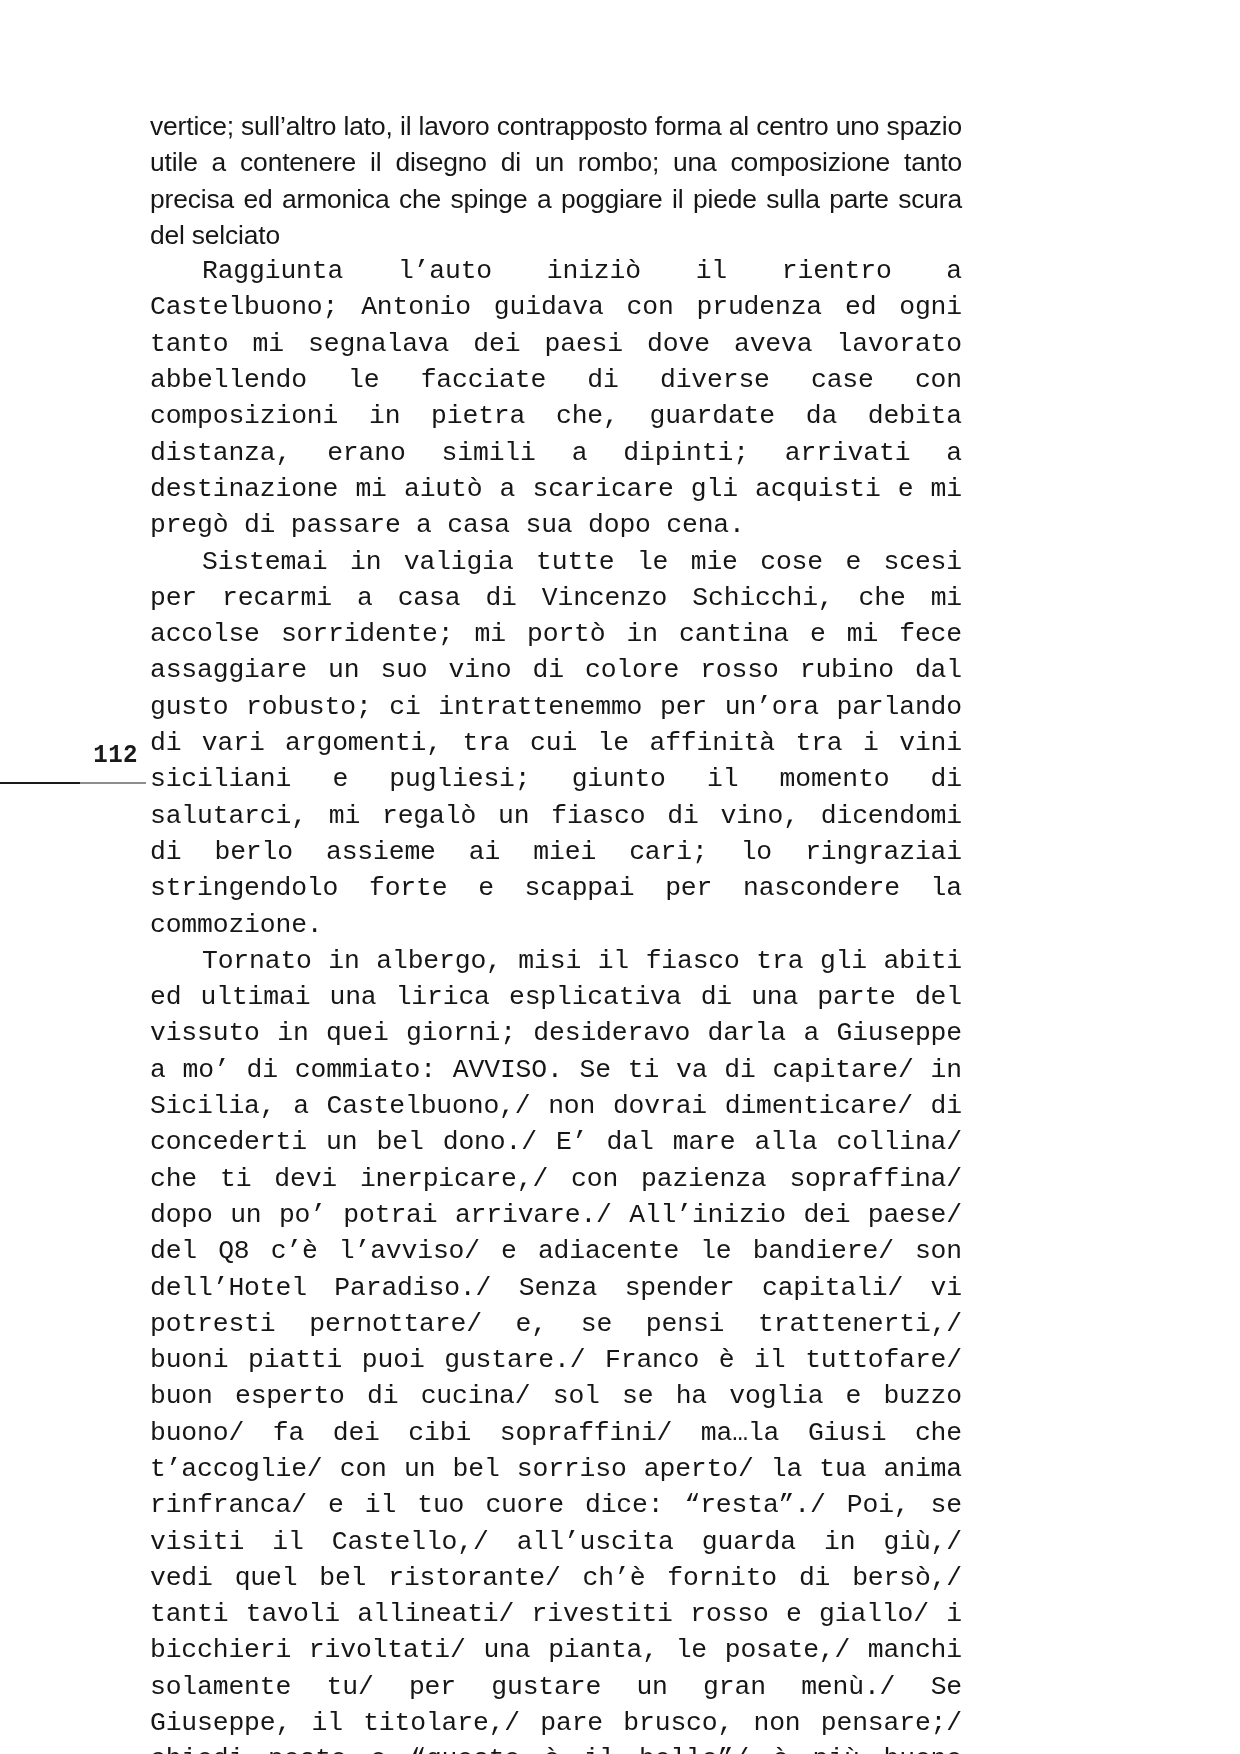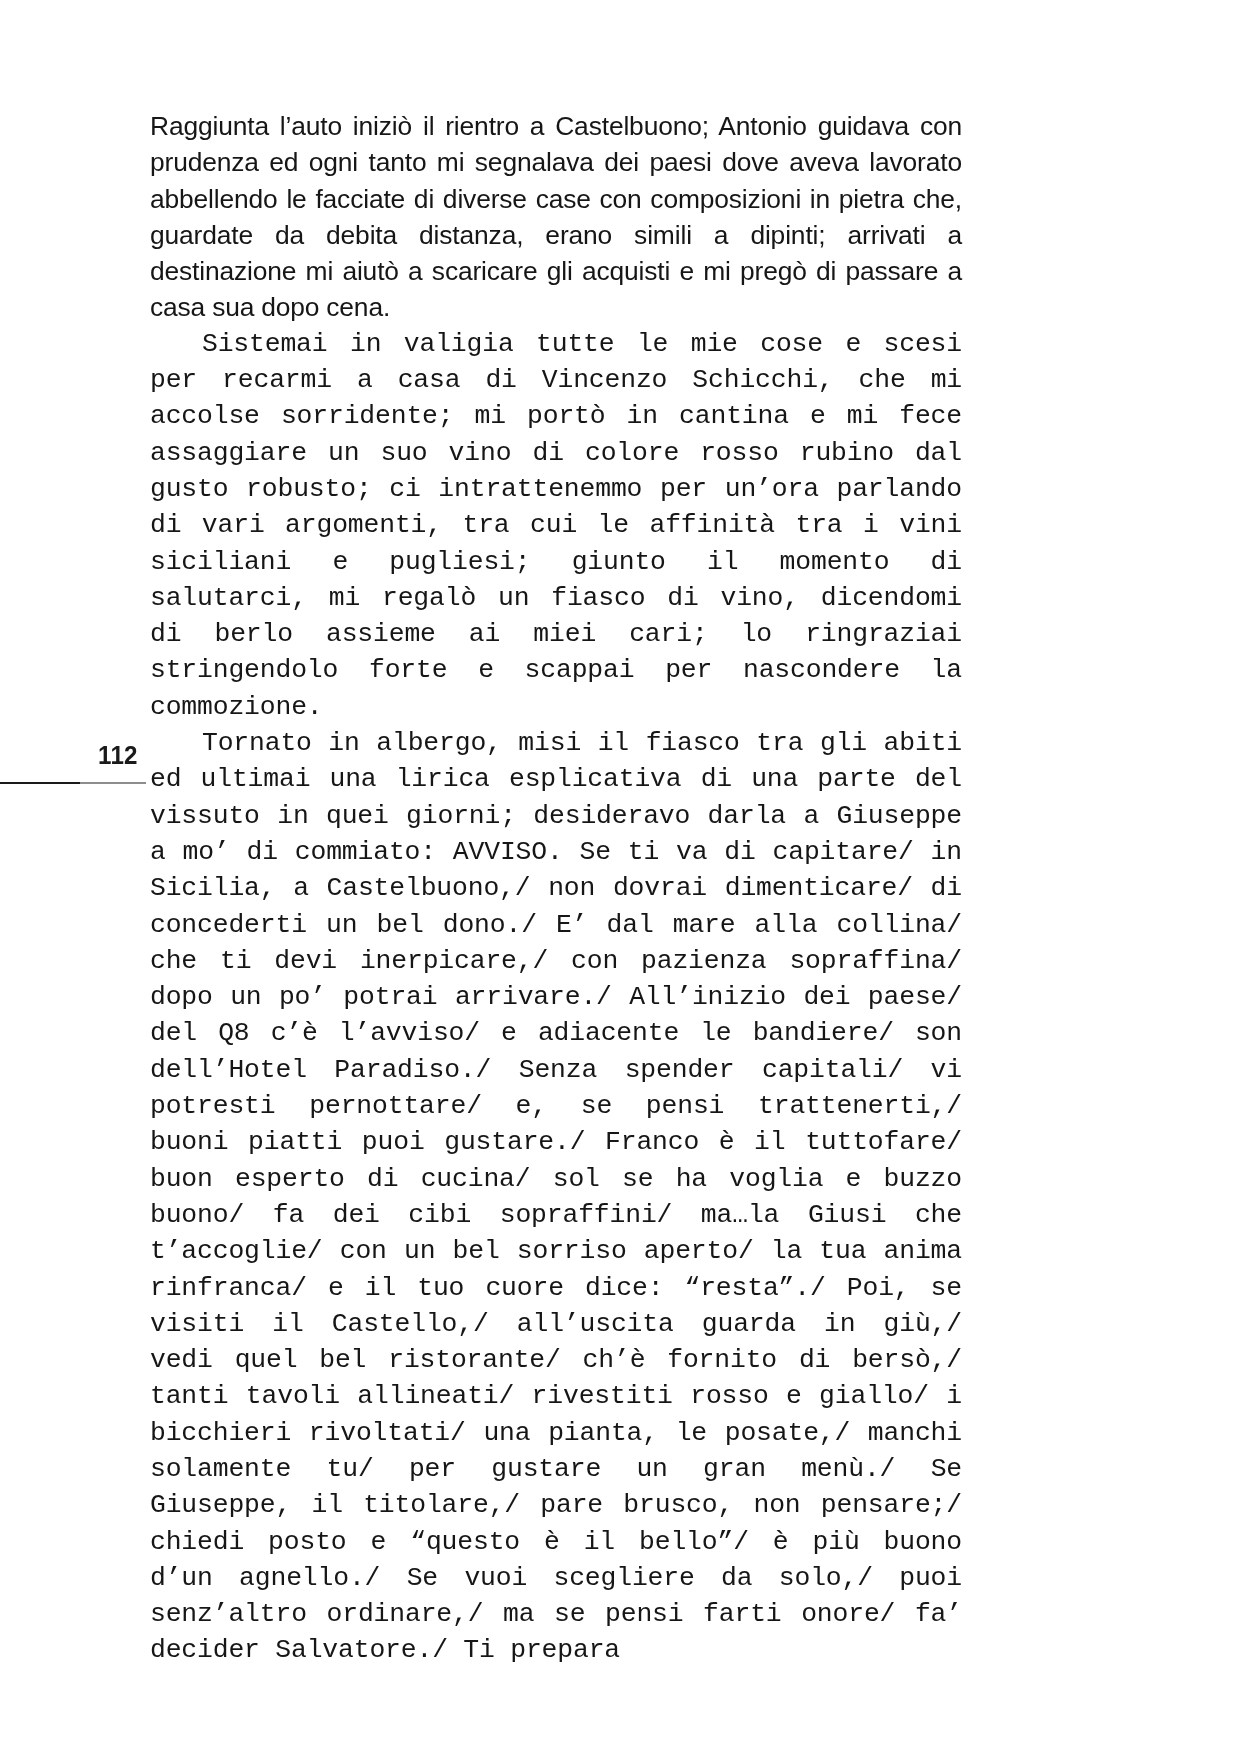--- a/index.html
+++ b/index.html
@@ -17,20 +17,21 @@
     font-family: "Liberation Sans", "DejaVu Sans", sans-serif;
   }
 
   
   .folio-block {
     position: absolute;
     left: 0;
     top: 742px;
     width: 146px;
     height: 60px;
+    font-family: Liberation Mono, monospace;
   }
 
   .folio-number {
     position: absolute;
     right: 8px;
     top: 0;
     font-size: 26px;
     font-weight: bold;
     letter-spacing: 0.3px;
     color: #1a1a1a;
@@ -95,20 +96,21 @@
 
 <div class="page">
 
   <div class="folio-block">
     <div class="folio-number">112</div>
     <div class="folio-rule"></div>
   </div>
 
   <div class="text-column">
 
+    <p class="para continuation no-stretch">vertice; sull’altro lato, il lavoro contrapposto forma al centro uno spazio utile a contenere il disegno di un rombo; una composizione tanto precisa ed armonica che spinge a poggiare il piede sulla parte scura del selciato</p>
 
     <p class="para no-stretch">Raggiunta l’auto iniziò il rientro a Castelbuono; Antonio guidava con prudenza ed ogni tanto mi segnalava dei paesi dove aveva lavorato abbellendo le facciate di diverse case con composizioni in pietra che, guardate da debita distanza, erano simili a dipinti; arrivati a destinazione mi aiutò a scaricare gli acquisti e mi pregò di passare a casa sua dopo cena.</p>
 
     <p class="para no-stretch">Sistemai in valigia tutte le mie cose e scesi per recarmi a casa di Vincenzo Schicchi, che mi accolse sorridente; mi portò in cantina e mi  fece assaggiare un suo vino di colore rosso rubino dal gusto robusto; ci intrattenemmo per un’ora parlando di vari argomenti, tra cui le affinità tra i vini siciliani e  pugliesi; giunto il momento di salutarci, mi  regalò un fiasco di vino, dicendomi di berlo assieme ai miei cari; lo ringraziai stringendolo forte e scappai per nascondere la commozione.</p>
 
     <p class="para no-stretch">Tornato in albergo, misi il fiasco tra gli abiti ed ultimai una lirica esplicativa di una parte del vissuto in quei giorni; desideravo darla a Giuseppe a mo’ di commiato: AVVISO.  Se ti va di capitare/ in Sicilia, a Castelbuono,/ non dovrai dimenticare/ di concederti un bel dono./ E’ dal mare alla collina/ che ti devi inerpicare,/ con pazienza sopraffina/ dopo un po’ potrai arrivare./ All’inizio dei paese/ del Q8 c’è l’avviso/ e adiacente le bandiere/ son dell’Hotel Paradiso./ Senza spender capitali/ vi potresti pernottare/ e, se pensi trattenerti,/ buoni piatti puoi gustare./ Franco è il tuttofare/ buon esperto di cucina/ sol se ha voglia e buzzo buono/ fa dei cibi sopraffini/ ma…la Giusi che t’accoglie/ con un bel sorriso aperto/ la tua anima rinfranca/ e il tuo cuore dice: “resta”./ Poi, se visiti il Castello,/ all’uscita guarda in giù,/ vedi quel bel ristorante/ ch’è fornito di bersò,/ tanti tavoli allineati/ rivestiti rosso e giallo/ i bicchieri rivoltati/ una pianta, le posate,/ manchi solamente tu/ per gustare un gran menù./ Se Giuseppe, il titolare,/ pare brusco, non pensare;/ chiedi posto e “questo è il bello”/ è più buono d’un agnello./ Se vuoi scegliere da solo,/ puoi senz’altro ordinare,/ ma se pensi farti onore/ fa’ decider Salvatore./ Ti prepara</p>
 
   </div>
 </div>
 

